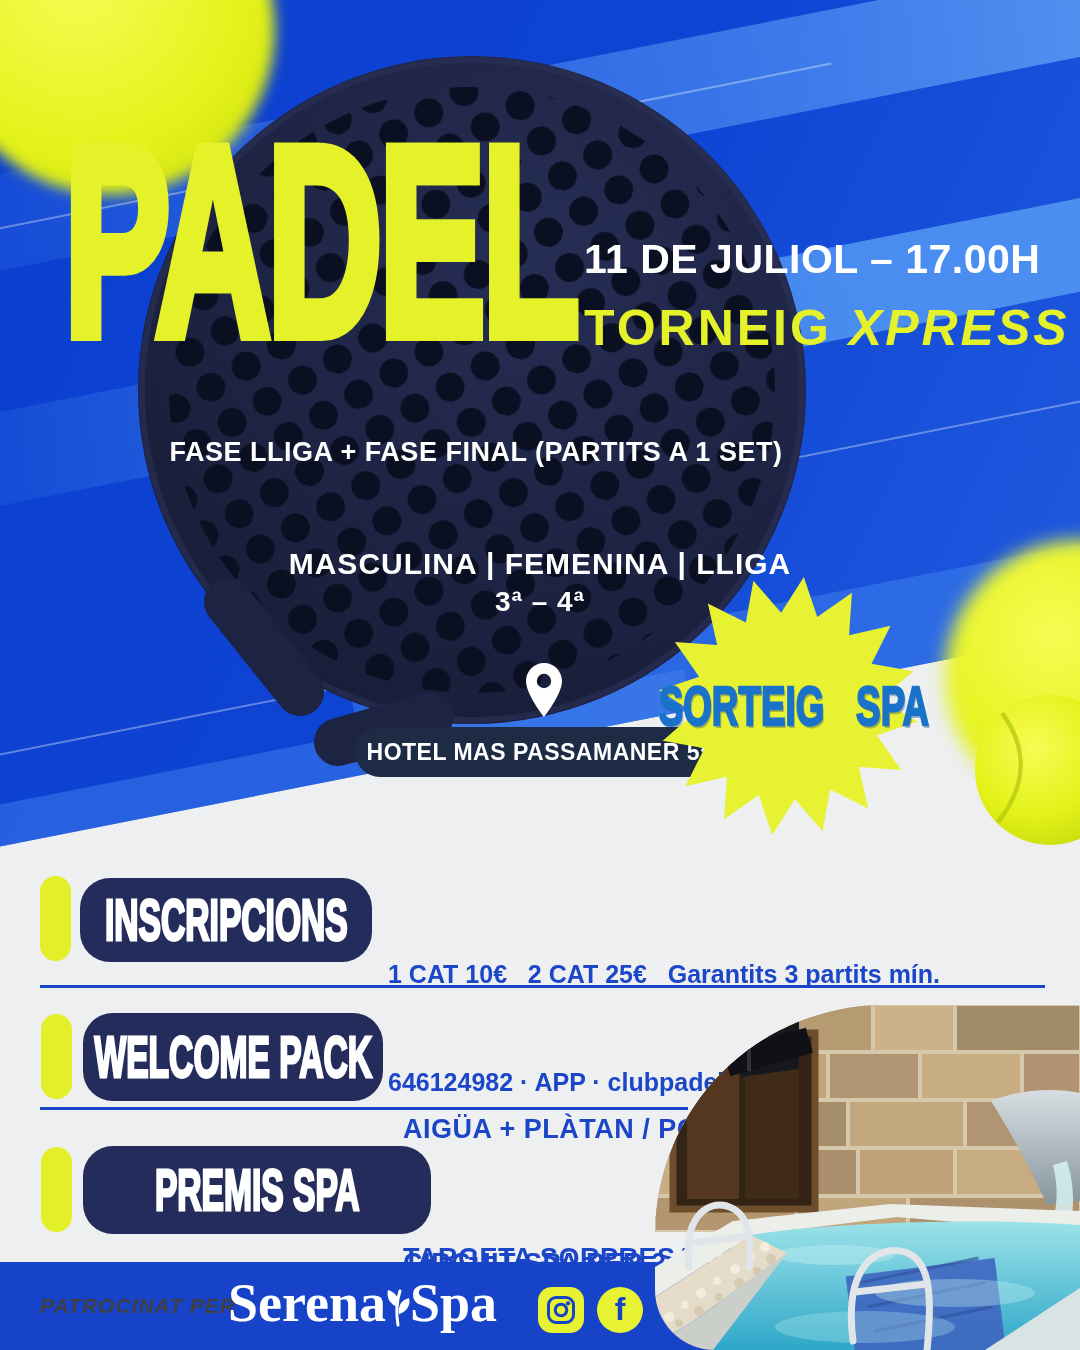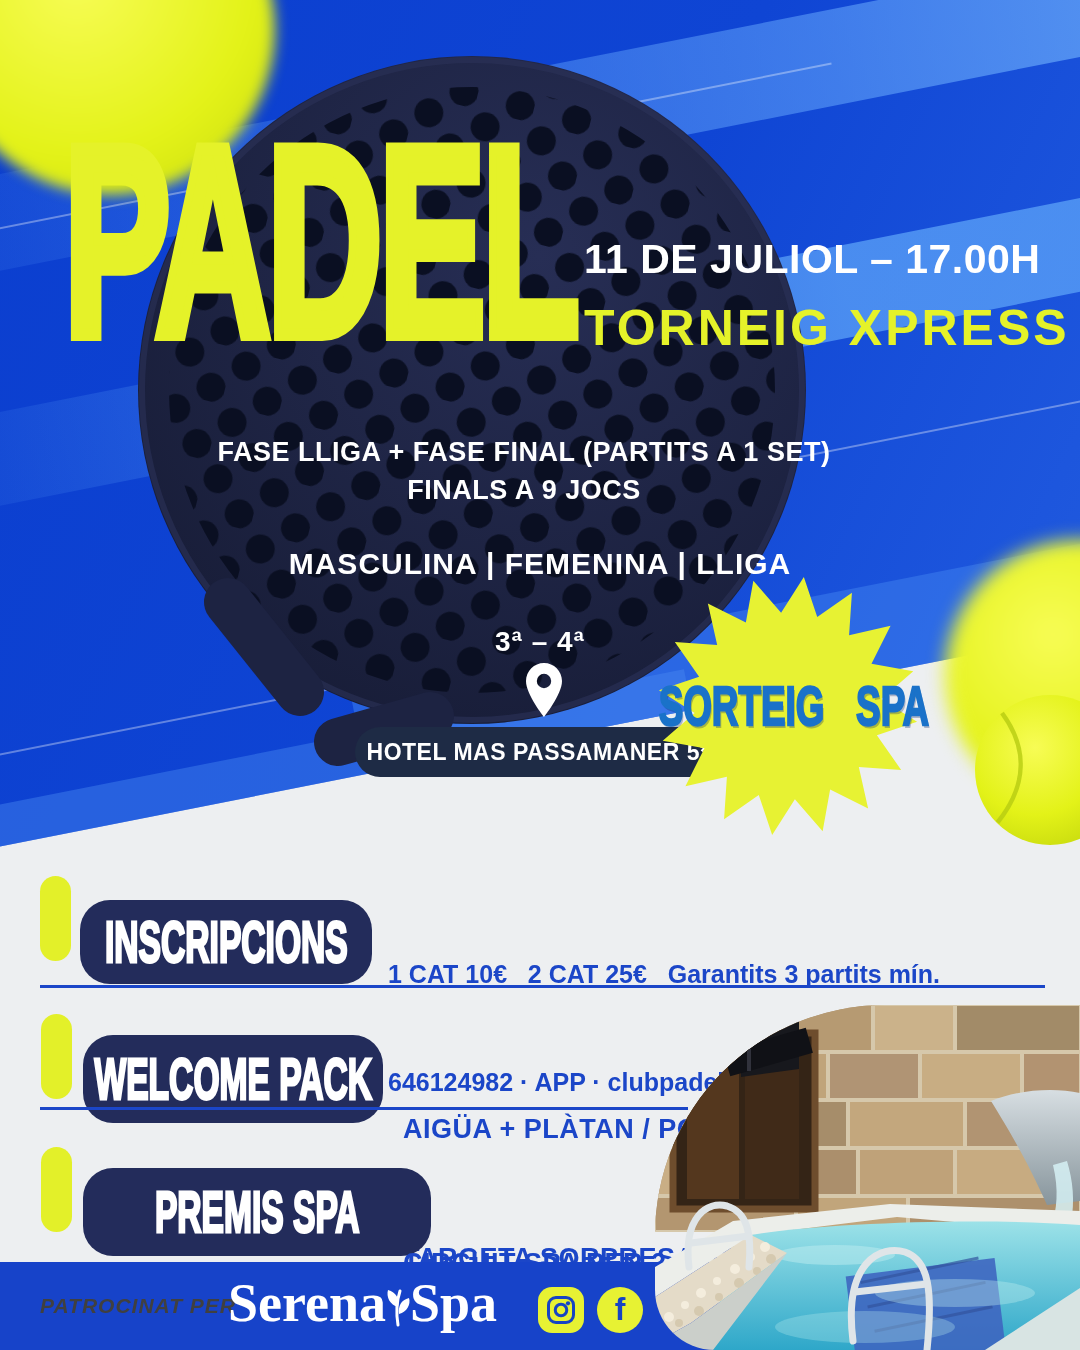--- a/index.html
+++ b/index.html
@@ -21,39 +21,39 @@
   .h3{left:-80px;top:700px;width:700px;}
   
   .ball{border-radius:50%;background:radial-gradient(circle at 40% 35%,#f7fc55,#e3f218 60%,#c6d90e 100%);}
   .ball-tl{left:-55px;top:-135px;width:330px;height:330px;filter:blur(7px);}
   .ball-r{left:945px;top:540px;width:270px;height:270px;filter:blur(9px);}
   
   .padel{left:64px;top:106px;font-size:190px;line-height:1;font-weight:700;color:#e5f229;
     letter-spacing:-4px;-webkit-text-stroke:9px #e5f229;transform:scale(.84,1.42);transform-origin:0 0;white-space:nowrap;}
   .date{left:584px;top:236px;font-size:41px;font-weight:700;color:#ffffff;letter-spacing:.5px;white-space:nowrap;}
   .torneig{left:584px;top:299px;font-size:50px;font-weight:700;color:#e5f229;letter-spacing:3px;white-space:nowrap;}
-  .torneig .it{}
-  
-  .phase{left:0;top:433px;width:952px;text-align:center;color:#fff;font-size:27px;font-weight:700;line-height:38px;letter-spacing:.5px;margin-left:48px;}
+  .torneig .it{font-style:italic;}
+  
+  .phase{left:0;top:433px;width:952px;text-align:center;color:#fff;font-size:27px;font-weight:700;line-height:38px;letter-spacing:.5px;}
   .cats{left:0;top:547px;width:1080px;text-align:center;color:#fff;font-size:30px;font-weight:700;letter-spacing:1px;}
-  .levels{left:0;top:586px;width:1080px;text-align:center;color:#fff;font-size:28px;font-weight:700;letter-spacing:1px;margin-top:40px;}
+  .levels{left:0;top:586px;width:1080px;text-align:center;color:#fff;font-size:28px;font-weight:700;letter-spacing:1px;}
   
   .pin{left:526px;top:662px;}
   .loc-pill{left:355px;top:727px;width:366px;height:50px;background:#1e2b45;border-radius:26px;
     display:flex;align-items:center;justify-content:center;color:#fff;font-size:23px;font-weight:700;letter-spacing:.5px;}
   
   .star{left:658px;top:576px;width:260px;height:260px;}
   .star-shape{position:absolute;left:0;top:0;width:100%;height:100%;background:#e7f233;transform:rotate(7deg);
     clip-path:polygon(50% 0%,57% 14.7%,69.1% 3.8%,70% 20.1%,85.4% 14.6%,79.9% 30%,96.2% 30.9%,85.3% 43%,100% 50%,85.3% 57%,96.2% 69.1%,79.9% 70%,85.4% 85.4%,70% 79.9%,69.1% 96.2%,57% 85.3%,50% 100%,43% 85.3%,30.9% 96.2%,30% 79.9%,14.6% 85.4%,20.1% 70%,3.8% 69.1%,14.7% 57%,0% 50%,14.7% 43%,3.8% 30.9%,20.1% 30%,14.6% 14.6%,30% 20.1%,30.9% 3.8%,43% 14.7%);}
   .star-text{position:absolute;left:0;top:0;width:100%;height:100%;display:flex;flex-direction:row;align-items:center;justify-content:center;gap:2px;}
   .star-line{font-size:46px;font-weight:700;color:#1a72c9;-webkit-text-stroke:2px #1a72c9;
     transform:scale(.8,1.2);text-shadow:2px 2px 0 rgba(20,40,100,.3);letter-spacing:0;}
   
   .ybar{width:31px;height:85px;border-radius:16px;background:#e3f029;}
-  .npill{background:#232c5b;border-radius:30px;display:flex;align-items:center;justify-content:center;margin-top:22px;}
+  .npill{background:#232c5b;border-radius:30px;display:flex;align-items:center;justify-content:center;}
   .npill span{display:inline-block;color:#fff;font-size:48px;font-weight:700;-webkit-text-stroke:2.5px #fff;
     transform:scale(.7,1.18);white-space:nowrap;}
   .rowtext{color:#1b46c8;font-weight:700;white-space:pre-wrap;}
   .rt1{left:388px;top:884px;font-size:25px;line-height:36px;}
   .rt2{left:403px;top:1022px;font-size:27px;line-height:43px;letter-spacing:.5px;}
   .rt3{left:403px;top:1156px;font-size:27px;line-height:43px;letter-spacing:.5px;}
   .sep{height:3px;background:#1b46c8;}
   
   .fband{left:0;top:1262px;width:1080px;height:88px;background:#1743c9;}
   .sponsor{left:40px;top:1294px;color:#404040;font-size:21px;font-weight:700;font-style:italic;letter-spacing:1px;}
@@ -122,21 +122,20 @@
       <rect x="58" y="22" width="392" height="12" rx="6" fill="#d4cfc8" opacity=".7"></rect>
     </g>
   </svg>
 
   <div class="abs padel">PADEL</div>
   <div class="abs date">11 DE JULIOL – 17.00H</div>
   <div class="abs torneig"><span>TORNEIG</span>&nbsp;<span class="it">XPRESS</span></div>
 
   <div class="abs phase">
     <div>FASE LLIGA + FASE FINAL (PARTITS A 1 SET)</div>
-    <div>FINALS A 9 JOCS</div>
   </div>
   <div class="abs cats">MASCULINA | FEMENINA | LLIGA</div>
   <div class="abs levels">3ª – 4ª</div>
 
   <svg class="abs pin" width="36" height="56" viewBox="0 0 24 36">
     <path fill="#ffffff" fill-rule="evenodd" d="M12 0C5.4 0 0 5.4 0 12c0 9 12 24 12 24s12-15 12-24C24 5.4 18.6 0 12 0z M12 7.2a4.8 4.8 0 1 1 0 9.6 4.8 4.8 0 0 1 0-9.6z"></path>
   </svg>
   <div class="abs loc-pill">
     <span>HOTEL MAS PASSAMANER 5*</span>
   </div>

